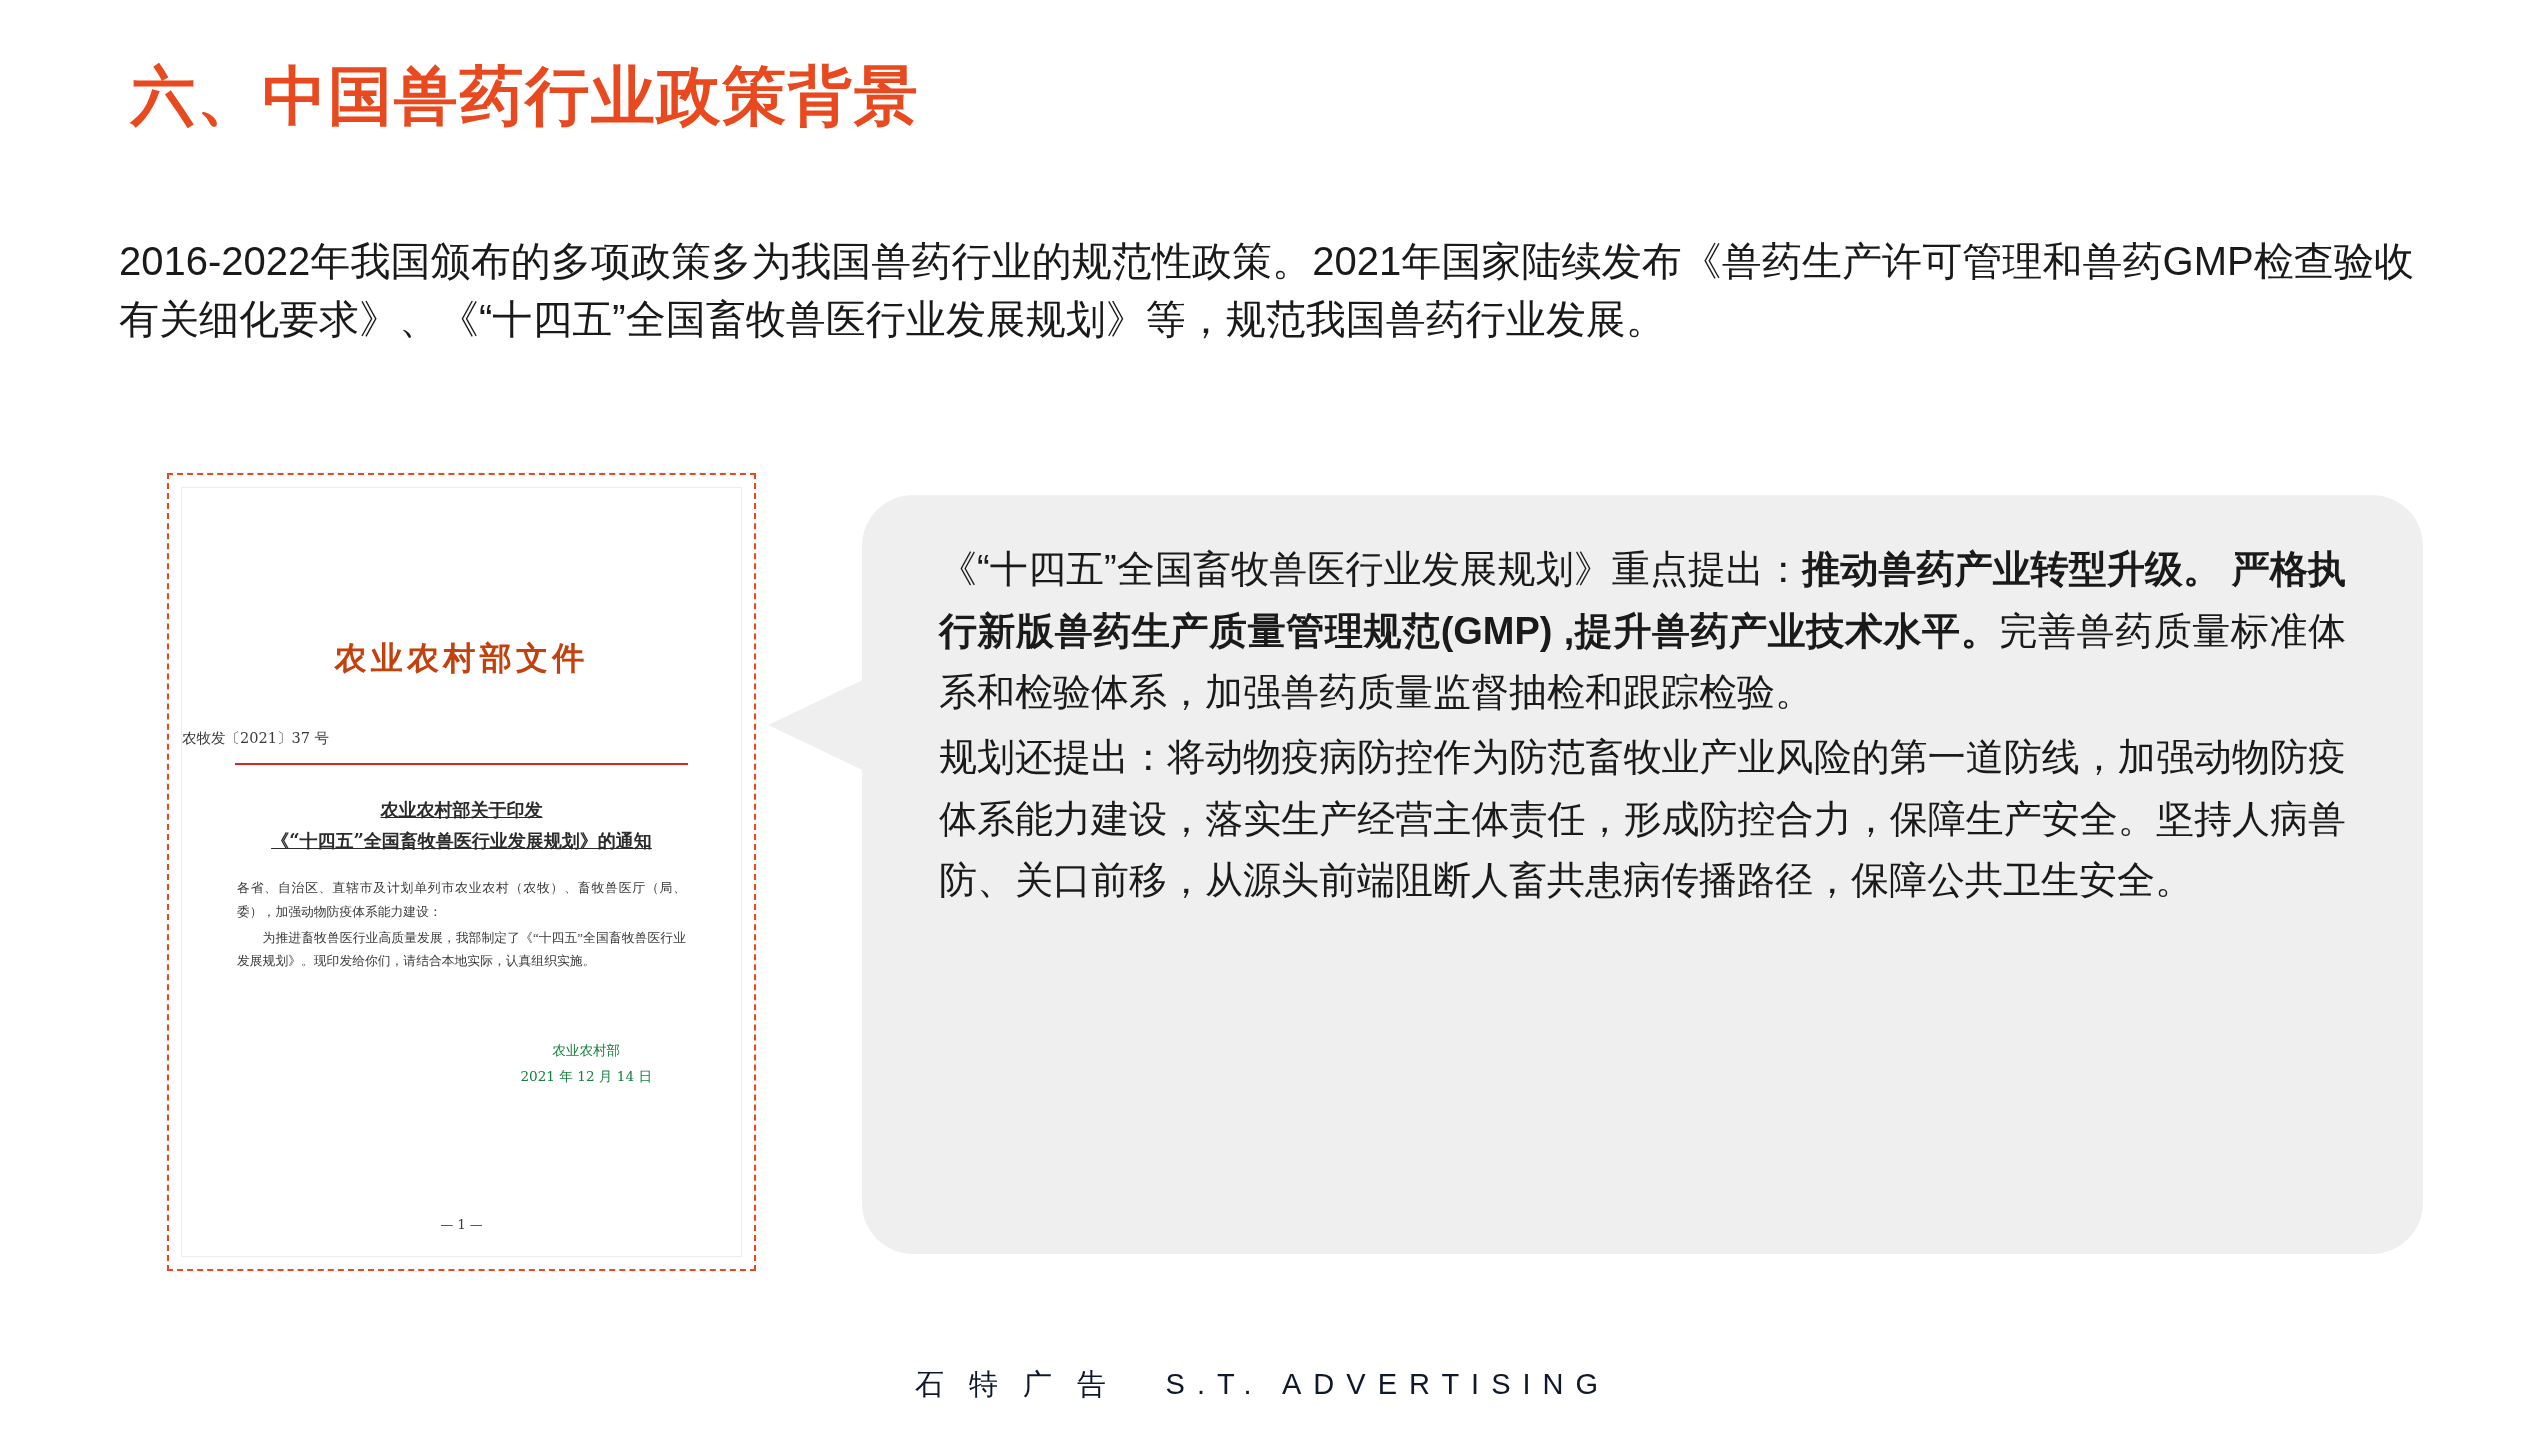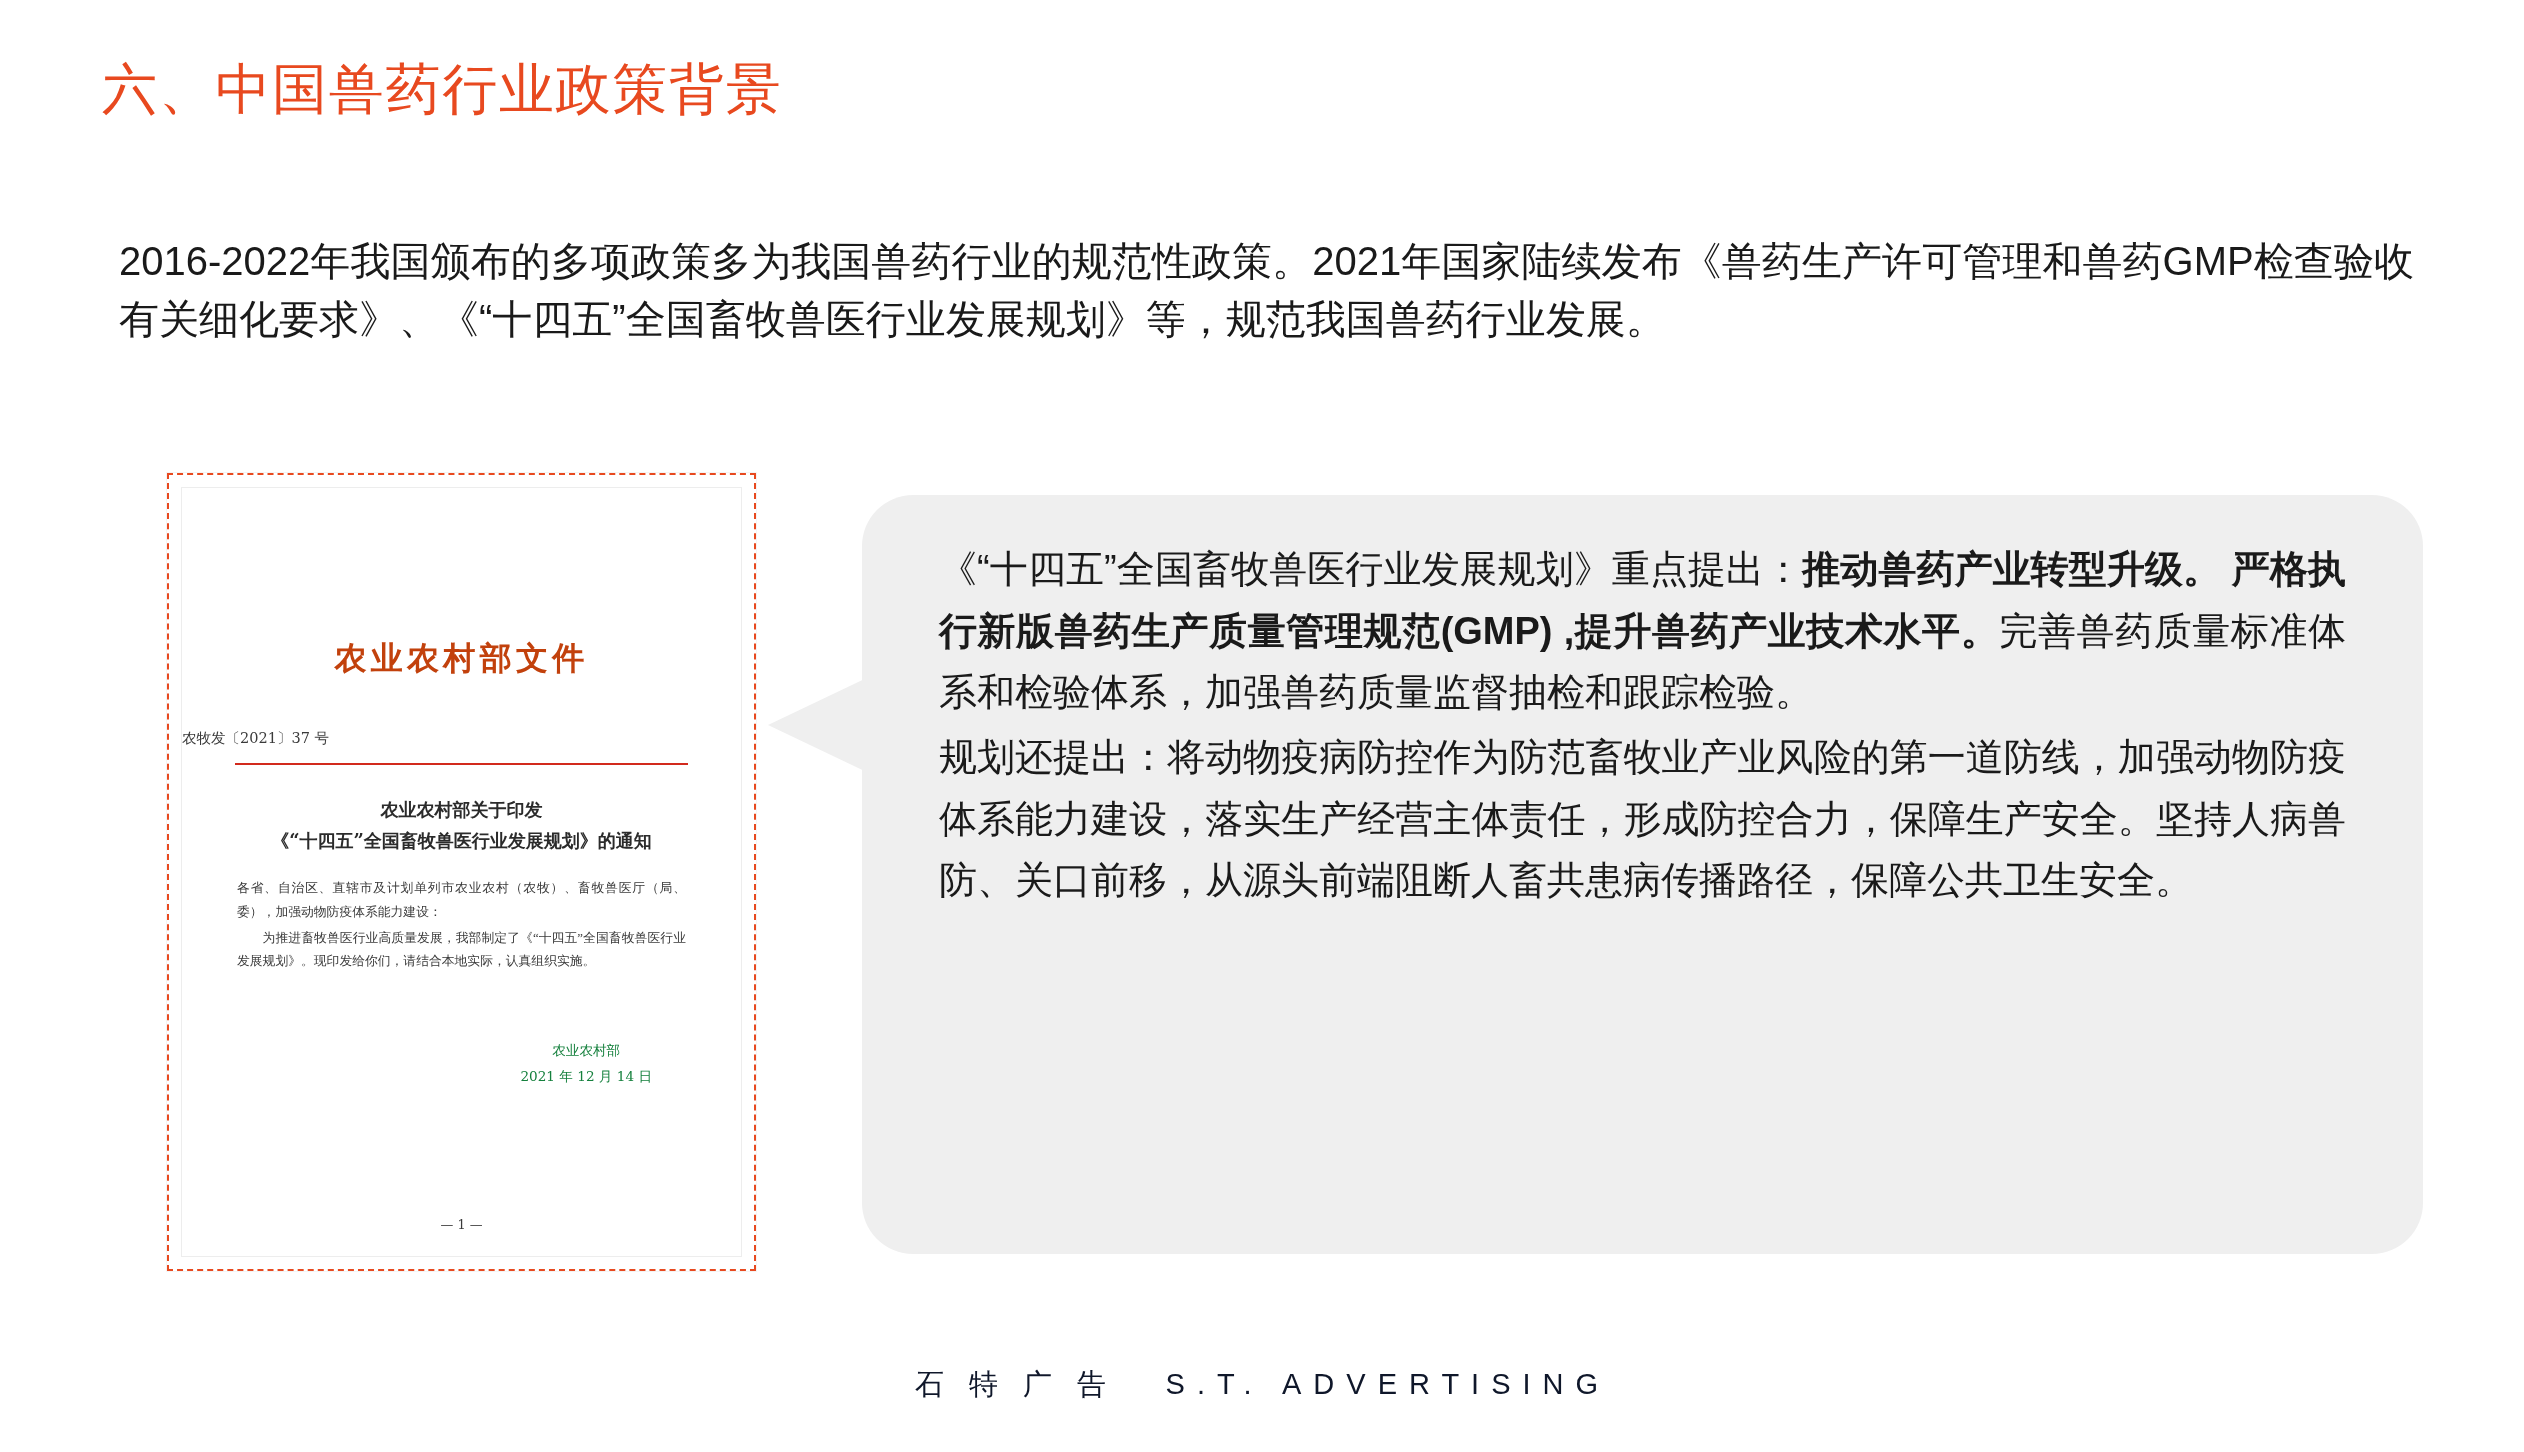--- a/index.html
+++ b/index.html
@@ -12,24 +12,24 @@
     background: #ffffff;
     font-family: "Liberation Sans", sans-serif;
     color: #231f20;
     overflow: hidden;
     position: relative;
   }
 
   
   .slide-title {
     position: absolute;
-    left: 102px;
+    left: 131px;
     top: 53px;
-    font-size: 55px;
-    font-weight: normal;
+    font-size: 64px;
+    font-weight: bold;
     color: #e8491f;
     letter-spacing: 1.7px;
     white-space: nowrap;
   }
 
   
   .intro {
     position: absolute;
     left: 119px;
     top: 232px;
@@ -96,20 +96,21 @@
     position: absolute;
     top: 307px;
     left: 43px;
     right: 43px;
     text-align: center;
     font-size: 18px;
     line-height: 1.7;
     color: #2b2b2b;
     font-weight: bold;
     font-family: "DejaVu Serif", serif;
+    text-decoration: underline;
   }
   .doc-body {
     position: absolute;
     top: 388px;
     left: 55px;
     right: 55px;
     font-size: 12.8px;
     line-height: 1.85;
     color: #3a3a3a;
     text-align: justify;

